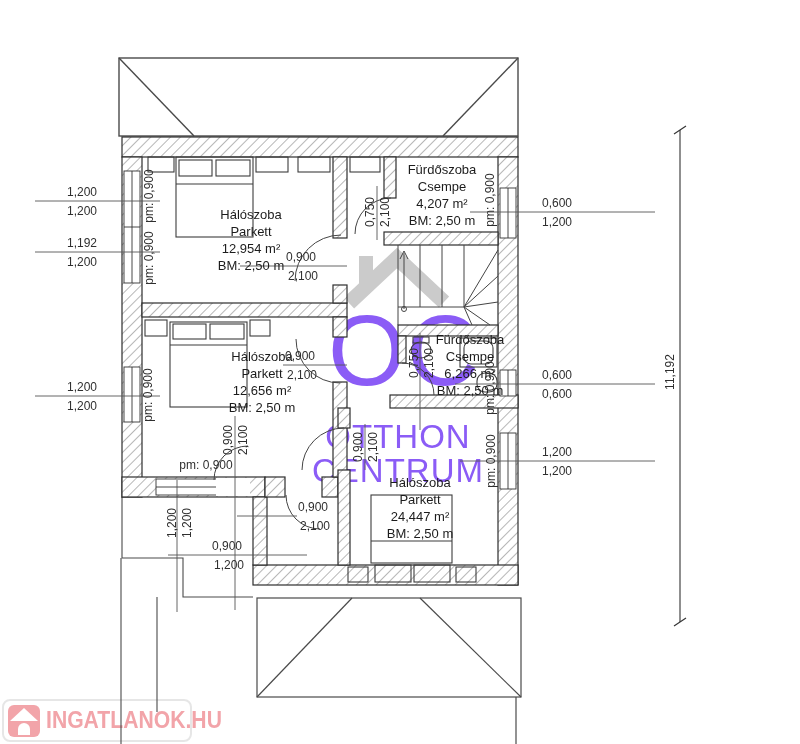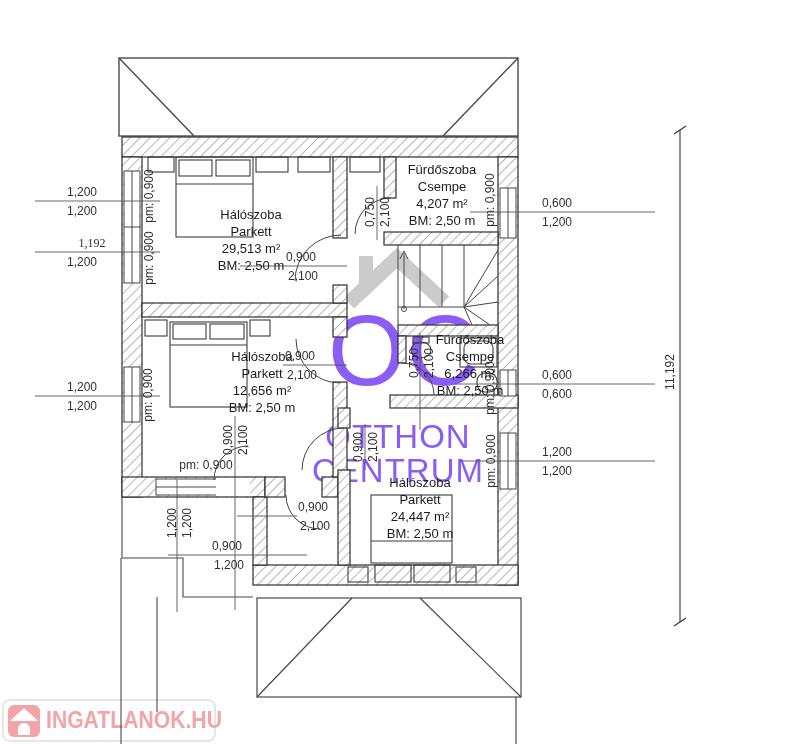--- a/index.html
+++ b/index.html
@@ -11,21 +11,21 @@
   .lbl.rot{transform:translate(-50%,-50%) rotate(-90deg);}
   .room{position:absolute;z-index:3;transform:translateX(-50%);text-align:center;
         color:#1c1c1c;font-size:13px;line-height:17px;}
   .room span{display:block;}
   
   .wm{position:absolute;z-index:1;color:#8b5cf6;font-weight:normal;
       transform:translate(-50%,-50%);white-space:nowrap;}
   .wm-oc{font-size:100px;letter-spacing:1px;}
   .wm-word{font-size:33px;letter-spacing:1px;}
   
-  .brand{position:absolute;left:2px;top:699px;width:214px;height:43px;z-index:1;opacity:.85;}
+  .brand{position:absolute;left:2px;top:699px;width:190px;height:43px;z-index:1;opacity:.85;}
   .brand-box{display:flex;align-items:center;height:100%;border:2px solid #e2e2e2;
              border-radius:8px;background:#fff;box-sizing:border-box;padding:2px 4px;}
   .house{width:32px;height:32px;background:#f0959b;border-radius:6px;position:relative;
          flex:none;margin-right:6px;}
   .house .roof{position:absolute;left:2px;top:3px;width:0;height:0;
                border-left:14px solid transparent;border-right:14px solid transparent;
                border-bottom:13px solid #fff;}
   .house .door{position:absolute;left:10px;bottom:2px;width:12px;height:12px;
                background:#fff;border-radius:6px 6px 0 0;}
   .brand-text{font-weight:bold;font-size:23px;color:#f0959b;transform:scaleX(.92);
@@ -196,21 +196,21 @@
     <g stroke="#333333" stroke-width="1.1" fill="none">
       <line x1="680" y1="130" x2="680" y2="622"></line>
       <line x1="674" y1="134" x2="686" y2="126"></line>
       <line x1="674" y1="626" x2="686" y2="618"></line>
     </g>
   </svg>
 
   <div class="room" style="left:251px;top:206px;">
     <span>Hálószoba</span>
     <span>Parkett</span>
-    <span>29,513 m²</span>
+    <span>12,954 m²</span>
     <span>BM: 2,50 m</span>
   </div>
   <div class="room" style="left:442px;top:161px;">
     <span>Fürdőszoba</span>
     <span>Csempe</span>
     <span>4,207 m²</span>
     <span>BM: 2,50 m</span>
   </div>
   <div class="room" style="left:262px;top:348px;">
     <span>Hálószoba</span>
@@ -226,21 +226,21 @@
   </div>
   <div class="room" style="left:420px;top:474px;">
     <span>Hálószoba</span>
     <span>Parkett</span>
     <span>24,447 m²</span>
     <span>BM: 2,50 m</span>
   </div>
 
   <div class="lbl" style="left:82px;top:192px;">1,200</div>
   <div class="lbl" style="left:82px;top:211px;">1,200</div>
-  <div class="lbl" style="left:92px;top:243px;font-family:Liberation Serif, serif;">1,192</div>
+  <div class="lbl" style="left:82px;top:243px;">1,192</div>
   <div class="lbl" style="left:82px;top:262px;">1,200</div>
   <div class="lbl" style="left:82px;top:387px;">1,200</div>
   <div class="lbl" style="left:82px;top:406px;">1,200</div>
 
   <div class="lbl" style="left:557px;top:203px;">0,600</div>
   <div class="lbl" style="left:557px;top:222px;">1,200</div>
   <div class="lbl" style="left:557px;top:375px;">0,600</div>
   <div class="lbl" style="left:557px;top:394px;">0,600</div>
   <div class="lbl" style="left:557px;top:452px;">1,200</div>
   <div class="lbl" style="left:557px;top:471px;">1,200</div>

